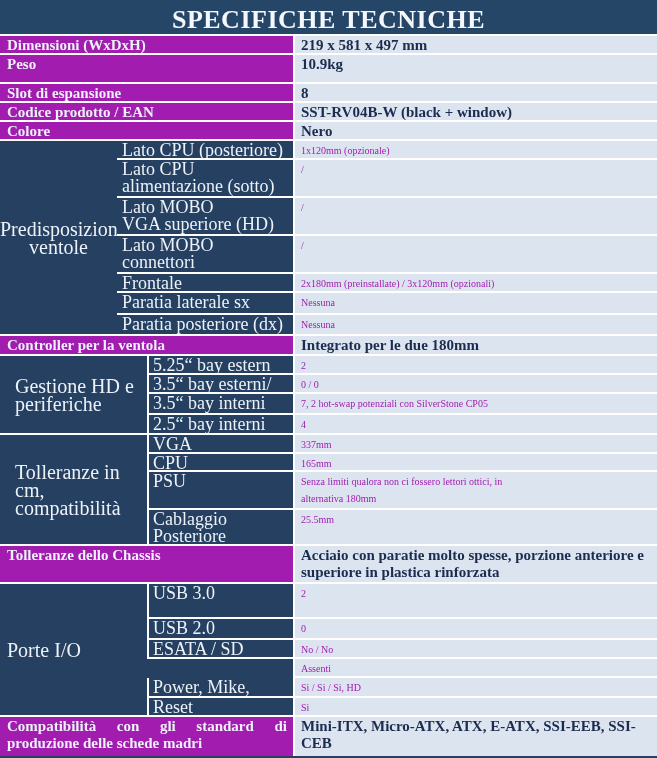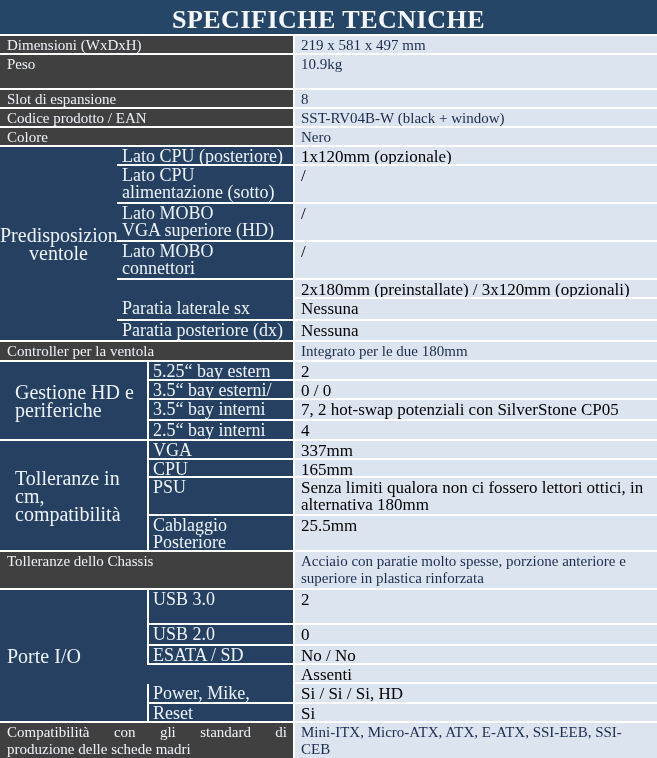--- a/index.html
+++ b/index.html
@@ -8,42 +8,42 @@
     width:657px; height:758px; overflow:hidden;
     font-family:"Liberation Serif","DejaVu Serif",serif;
     background:#254060;
   }
   .titlebar{
     height:36px; background:#264668; border-bottom:2px solid #fff;
     padding-top:5px; text-align:center;
     color:#F4F8FC; font-size:26px; font-weight:bold; letter-spacing:0.5px;
   }
   
-  .srow{ display:flex; border-bottom:2px solid #fff; background:#404040; }
+  .srow{ display:flex; border-bottom:2px solid #fff; background:#a21caf;font-weight:bold; }
   .srow .lbl{
     flex:0 0 293px; width:293px; color:#EDF2F9;
     font-size:15px; line-height:17px; padding:1px 6px 0 7px; overflow:hidden;
   }
   .srow .val{
     flex:1; background:#DCE4F0; border-left:2px solid #fff;
     color:#1B2C4E; font-size:15px; line-height:17px; padding:1px 6px 0 6px; overflow:hidden;
   }
   
   .grp{ display:grid; border-bottom:2px solid #fff; background:#254060; }
   .gcell{
     grid-column:1; display:flex; flex-direction:column; justify-content:center;
     color:#EDF2F9; font-size:20px; line-height:18px; overflow:hidden;
   }
   .sub{
     grid-column:2; border-bottom:2px solid #fff; color:#EDF2F9;
     font-size:18px; line-height:17px; padding:1px 4px 0 5px; overflow:hidden;
   }
   .sval{
     grid-column:3; border-bottom:2px solid #fff; background:#DCE4F0; border-left:2px solid #fff;
-    color:#000000; font-size:17px; line-height:17px; padding:1px 6px 8px 6px; overflow:hidden;
+    color:#a21caf; font-size:10px; line-height:17px; padding:1px 6px 8px 6px; overflow:hidden;
   }
   .nob{ border-bottom:none !important; }
   .ln{ display:block; }
   .jline{ display:block; text-align:justify; text-align-last:justify; }
 
   #sec-ventole{ grid-template-columns:117px 176px 364px;
                 grid-template-rows:19px 38px 38px 38px 19px 22px 19px; }
   #sec-ventole .gcell{ grid-row:1 / span 7; text-align:center; }
 
   #sec-gestione{ grid-template-columns:147px 146px 364px;
@@ -64,21 +64,21 @@
 <body>
 
 <div class="page">
 
   <div class="titlebar">SPECIFICHE TECNICHE</div>
 
   <div class="srow" style="height:19px">
     <div class="lbl">Dimensioni (WxDxH)</div>
     <div class="val">219 x 581 x 497 mm</div>
   </div>
-  <div class="srow" style="height:35px">
+  <div class="srow" style="height:29px">
     <div class="lbl">Peso</div>
     <div class="val">10.9kg</div>
   </div>
   <div class="srow" style="height:19px">
     <div class="lbl">Slot di espansione</div>
     <div class="val">8</div>
   </div>
   <div class="srow" style="height:19px">
     <div class="lbl">Codice prodotto / EAN</div>
     <div class="val">SST-RV04B-W (black + window)</div>
@@ -103,20 +103,21 @@
     <div class="sub">
       <span class="ln">Lato MOBO</span>
       <span class="ln">VGA superiore (HD)</span>
     </div>
     <div class="sval">/</div>
     <div class="sub">
       <span class="ln">Lato MOBO connettori</span>
       <span class="ln">USB (sopra, PSU)</span>
     </div>
     <div class="sval">/</div>
+    <div class="sub">Frontale</div>
     <div class="sval">2x180mm (preinstallate) / 3x120mm (opzionali)</div>
     <div class="sub">Paratia laterale sx</div>
     <div class="sval">Nessuna</div>
     <div class="sub nob">Paratia posteriore (dx)</div>
     <div class="sval nob">Nessuna</div>
   </div>
 
   <div class="srow" style="height:20px">
     <div class="lbl">Controller per la ventola</div>
     <div class="val">Integrato per le due 180mm</div>

